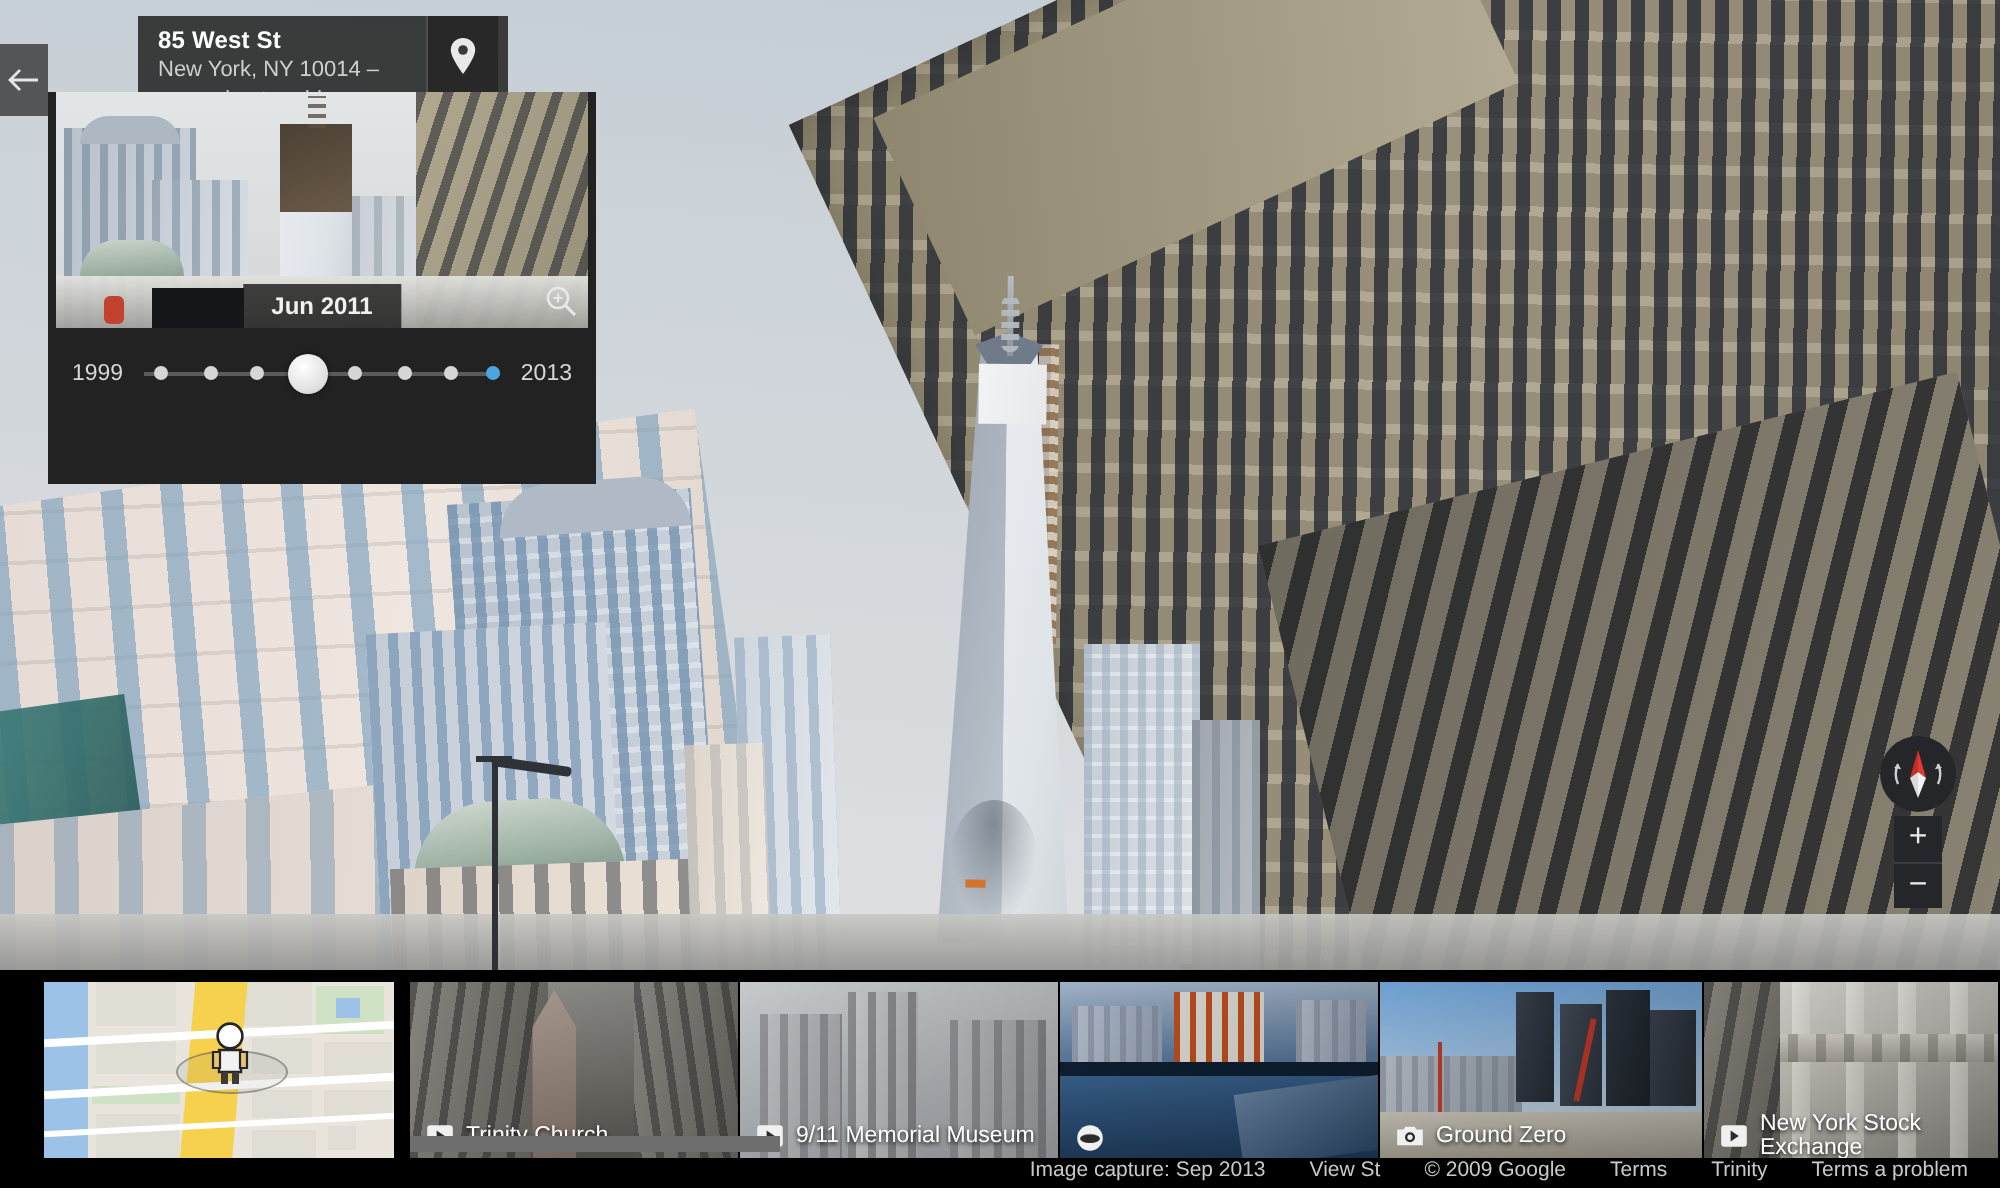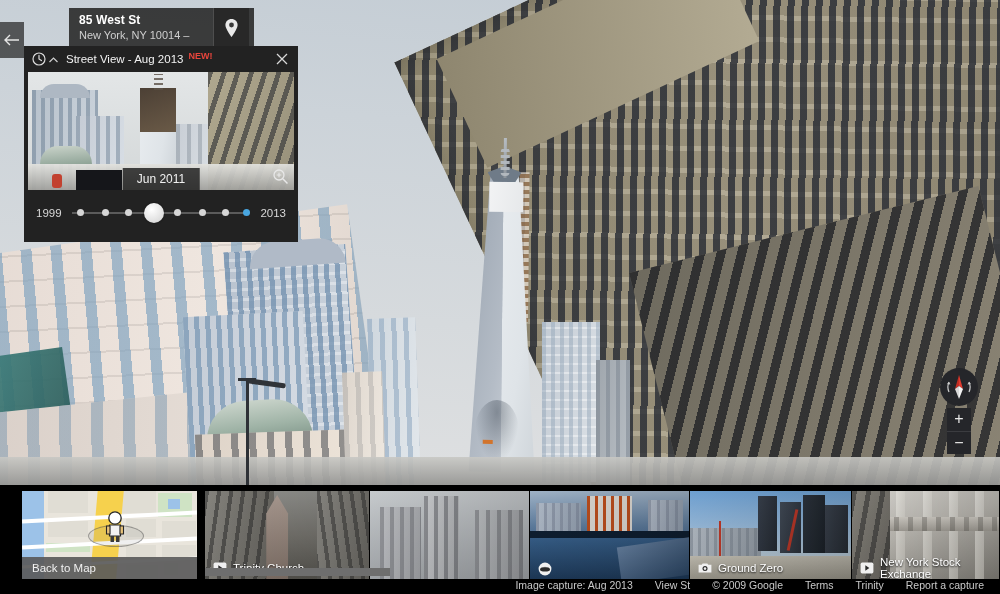--- a/index.html
+++ b/index.html
@@ -318,21 +318,21 @@
     background: linear-gradient(180deg, rgba(226,226,222,.95), rgba(160,160,156,.95));
   }
   .ht-red { position: absolute; left: 24px; bottom: 2px; width: 10px; height: 14px;
     background:#c2412f; border-radius: 3px; }
   .ht-black { position: absolute; left: 48px; bottom: 0px; width: 46px; height: 20px;
     background:#15161a; }
 
   .ht-date {
     position: absolute; left: 50%; transform: translateX(-50%);
     bottom: 0px; background: rgba(28,28,28,.82); color: #f1f1f1;
-    font-size: 12px; padding: 4px 14px; white-space: nowrap;
+    font-size: 12px; padding: 4px 14px; white-space: nowrap; font-weight: bold;
   }
   .ht-zoom {
     position: absolute; right: 2px; bottom: 2px; width: 24px; height: 24px;
     display: flex; align-items: center; justify-content: center; cursor: pointer;
   }
 
   .slider-row {
     position: relative; height: 46px; display: flex; align-items: center;
     padding: 0 12px; color: #d8d8d8; font-size: 11.5px;
   }
@@ -590,40 +590,20 @@
     <div class="addr-sub">New York, NY 10014 – approximate address</div>
   </div>
   <div class="addr-pin">
     <svg width="15" height="20" viewBox="0 0 15 20" aria-hidden="true">
       <path d="M7.5 1 C4 1 1.4 3.6 1.4 7 C1.4 11 7.5 19 7.5 19 C7.5 19 13.6 11 13.6 7 C13.6 3.6 11 1 7.5 1 Z" fill="#e9e9e9"></path>
       <circle cx="7.5" cy="7" r="2.4" fill="#3a3a3a"></circle>
     </svg>
   </div>
 
   <div class="hist">
-    <div class="hist-head">
-      <span class="clock-ico">
-        <svg width="14" height="14" viewBox="0 0 14 14" aria-hidden="true">
-          <circle cx="7" cy="7" r="6" stroke="#dcdcdc" stroke-width="1.2" fill="none"></circle>
-          <path d="M7 3.4 V7 L9.4 8.6" stroke="#dcdcdc" stroke-width="1.2" fill="none" stroke-linecap="round"></path>
-        </svg>
-      </span>
-      <span class="caret-up">
-        <svg width="9" height="6" viewBox="0 0 9 6" aria-hidden="true">
-          <path d="M0.5 5 L4.5 1 L8.5 5" stroke="#cfcfcf" stroke-width="1.2" fill="none"></path>
-        </svg>
-      </span>
-      <span class="hist-label">Street View - Aug 2013</span>
-      <span class="badge-new">NEW!</span>
-      <span class="hist-close">
-        <svg width="20" height="20" viewBox="0 0 20 20" aria-hidden="true">
-          <path d="M5 5 L15 15 M15 5 L5 15" stroke="#d8d8d8" stroke-width="1.3" fill="none"></path>
-        </svg>
-      </span>
-    </div>
 
     <div class="hist-thumb">
       <div class="ht-sky"></div>
       <div class="ht-wfc"></div>
       <div class="ht-wfc-top"></div>
       <div class="ht-wfc2"></div>
       <div class="ht-dome"></div>
       <div class="ht-mid"></div>
       <div class="ht-core"></div>
       <div class="ht-core-dark"></div>
@@ -726,21 +706,20 @@
         <svg width="22" height="32" viewBox="0 0 22 32" aria-hidden="true">
           <circle cx="11" cy="7" r="6.2" fill="#ffffff" stroke="#262626" stroke-width="1.3"></circle>
           <path d="M5.5 14 h11 v11 h-11 z" fill="#f2f2f2" stroke="#262626" stroke-width="1.2"></path>
           <path d="M2.5 15 h3.5 v8 h-3.5 z" fill="#e7c27a" stroke="#262626" stroke-width="1.1"></path>
           <path d="M16 15 h3.5 v8 h-3.5 z" fill="#e7c27a" stroke="#262626" stroke-width="1.1"></path>
           <path d="M6.5 25 h3.5 v6 h-3.5 z" fill="#3a3a3a"></path>
           <path d="M12 25 h3.5 v6 h-3.5 z" fill="#3a3a3a"></path>
         </svg>
       </div>
     </div>
-    <div class="backmap">Back to Map</div>
 
     <div class="tiles" id="tiles">
         <div class="tile" style="left: 0px; width: 165px;">
           <div class="t1bg"></div>
           <div class="t1-left"></div>
           <div class="t1-right"></div>
           <div class="t1-church"></div>
           <div class="t-edge"></div>
           <div class="tile-label">
             <span class="pano-ico"><svg width="14" height="12" viewBox="0 0 14 12">
@@ -749,20 +728,27 @@
               </svg></span>
             <span>Trinity Church</span>
           </div>
         </div>
         <div class="tile" style="left: 165px; width: 160px;">
           <div class="t2bg"></div>
           <div class="t2-a"></div>
           <div class="t2-b"></div>
           <div class="t2-c"></div>
           <div class="t-edge"></div>
+          <div class="tile-label">
+            <span class="pano-ico"><svg width="14" height="12" viewBox="0 0 14 12">
+                <rect x="0.6" y="0.6" width="12.8" height="10.8" rx="1.6" fill="#f0f0f0"></rect>
+                <path d="M5.3 3.3 L9.4 6 L5.3 8.7 Z" fill="#2b2b2b"></path>
+              </svg></span>
+            <span>9/11 Memorial Museum</span>
+          </div>
         </div>
         <div class="tile" style="left: 325px; width: 160px;">
           <div class="t3bg"></div>
           <div class="t3-city"></div>
           <div class="t3-city2"></div>
           <div class="t3-constr"></div>
           <div class="t3-pool"></div>
           <div class="t3-edge"></div>
           <div class="t3-slab"></div>
           <div class="t-edge"></div>
@@ -812,22 +798,22 @@
             <span>New York Stock Exchange</span>
           </div>
         </div>
       </div>
 
     <div class="scrollbar">
       <div class="scroll-thumb"></div>
     </div>
 
     <div class="footer">
-      <span class="sta">Image capture: Aug 2013</span>
+      <span class="sta">Image capture: Sep 2013</span>
       <span class="sta">View St</span>
       <span class="sta">© 2009 Google</span>
       <span class="lnk">Terms</span>
       <span class="lnk">Trinity</span>
-      <span class="lnk">Report a capture</span>
+      <span class="lnk">Terms a problem</span>
     </div>
   </div>
 
 </div>
 
 </body></html>

